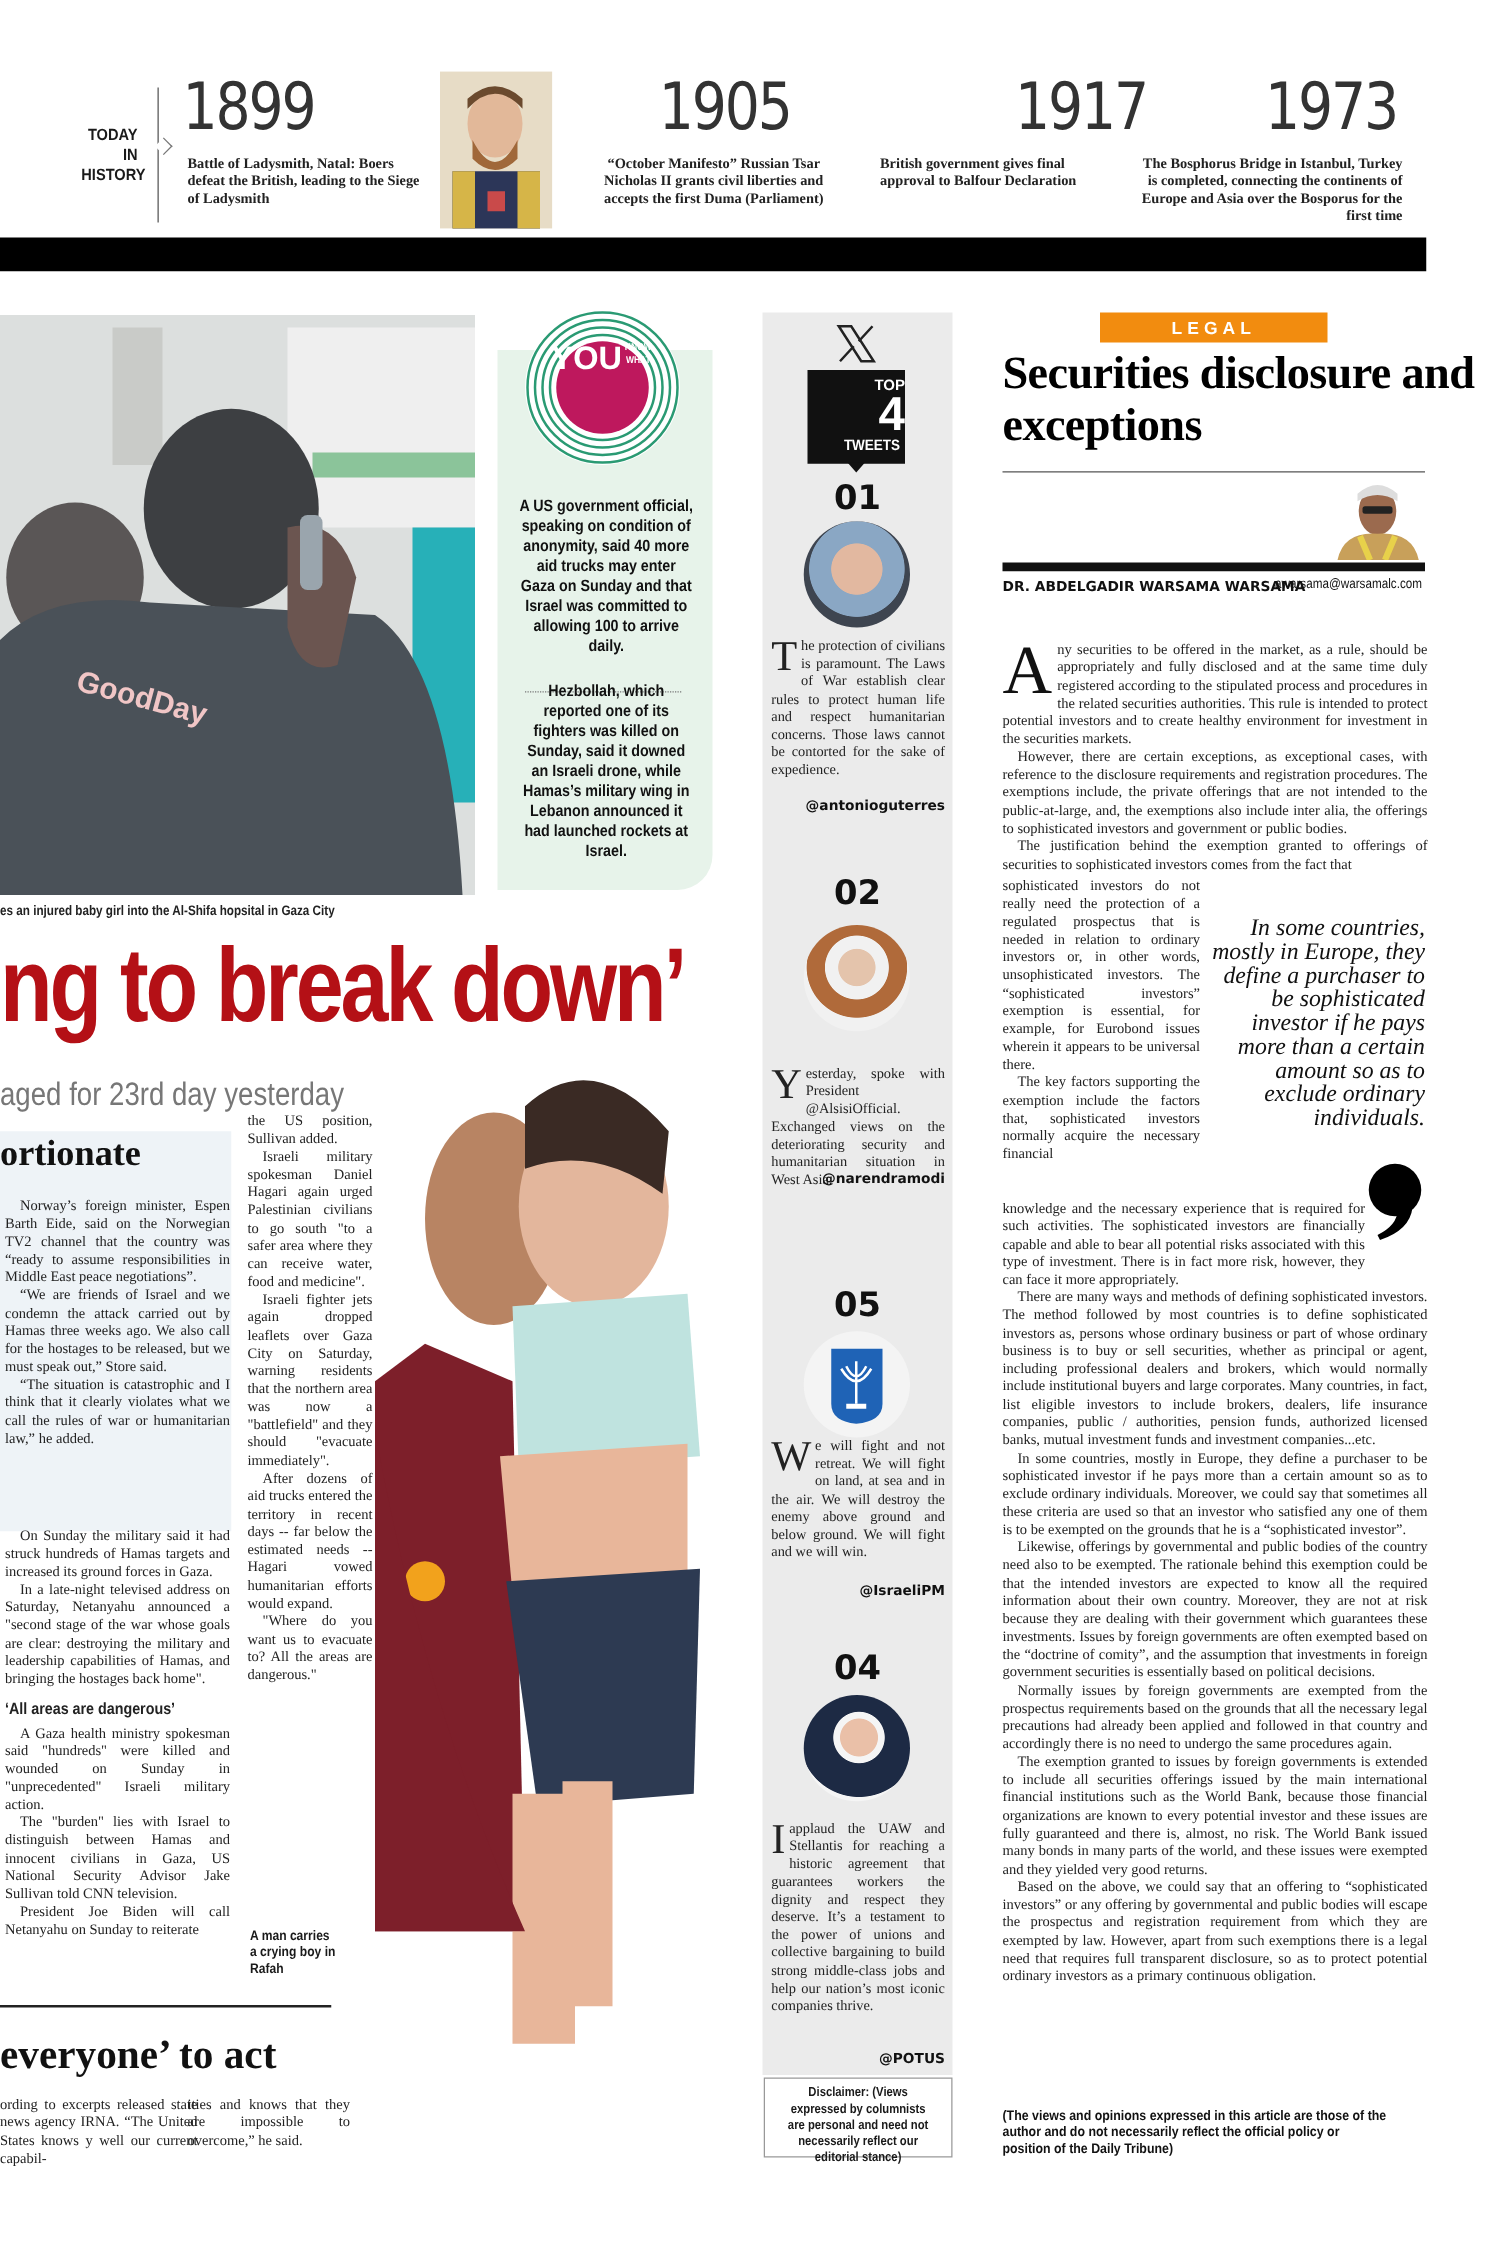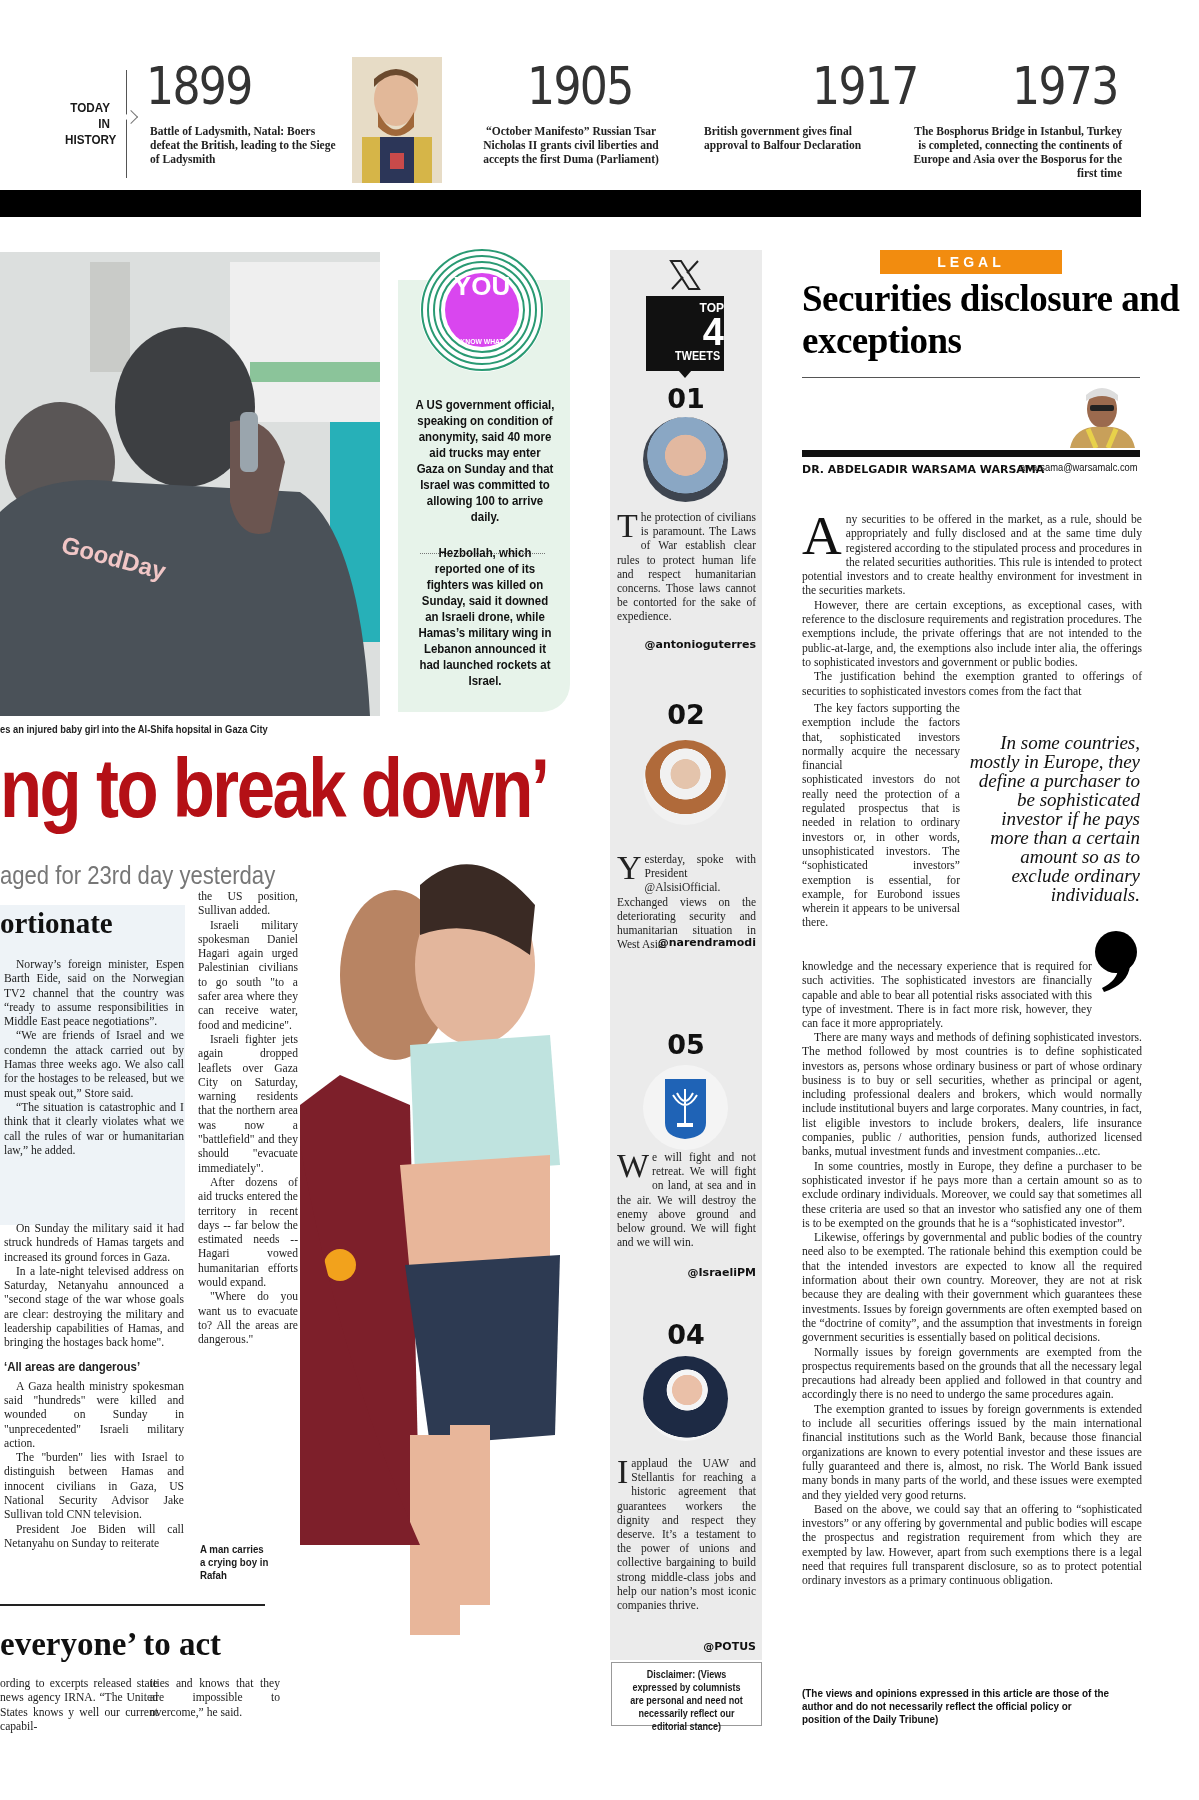--- a/index.html
+++ b/index.html
@@ -18,21 +18,21 @@
 
   
   .photo1{left:0;top:252px;width:380px;height:464px;overflow:hidden;
     background:linear-gradient(180deg,#e9ebea 0%,#d8dbdb 20%,#bfc2c1 40%,#7d8285 55%,#4c5257 70%,#3b4146 100%)}
   .caption1{left:0;top:722px;font:bold 11px/14px "Liberation Sans",sans-serif;transform:scaleX(0.85);transform-origin:left;color:#222;white-space:nowrap}
 
   
   .ykw-box{left:398px;top:280px;width:172px;height:432px;background:#e7f3ea;border-radius:0 0 28px 0;border-top-left-radius:0}
   .ykw-badge{left:420px;top:248px;width:124px;height:124px;border-radius:50%;background:#fff;display:flex;align-items:center;justify-content:center}
   .ykw-ring{position:absolute;border-radius:50%;border:2px solid #2a9a73}
-  .ykw-core{position:relative;width:74px;height:74px;border-radius:50%;background:#d946ef;color:#fff;text-align:center;display:flex;flex-direction:column;justify-content:space-between}
+  .ykw-core{position:relative;width:74px;height:74px;border-radius:50%;background:#be185d;color:#fff;text-align:center;display:flex;flex-direction:row;justify-content:center}
   .ykw-core .you{font:bold 26px/26px "Liberation Sans",sans-serif}
   .ykw-core .kw{font:bold 8px/10px "Liberation Sans",sans-serif;transform:scaleX(0.85)}
   .ykw-text{left:405px;width:160px;text-align:center;font:bold 13px/16px "Liberation Sans",sans-serif;transform:scaleX(0.88);transform-origin:center;color:#111}
   .ykw-div{left:420px;top:553px;width:125px;border-top:1px dotted #777}
 
   
   .headline-red{left:0;top:740px;font:bold 84px/96px "Liberation Sans",sans-serif;color:#b41016;letter-spacing:-3px;transform:scaleX(0.82);transform-origin:left;white-space:nowrap}
   .subhead{left:0;top:860px;font:26px/30px "Liberation Sans",sans-serif;color:#777;transform:scaleX(0.85);transform-origin:left;white-space:nowrap}
   .box-bg{left:0;top:905px;width:185px;height:320px;background:#eef3f7}
   .box-head{left:0;top:906px;font:bold 29px/34px "Liberation Serif",serif;color:#111}
@@ -252,22 +252,22 @@
 <div class="abs lv-bar"></div>
 <div class="abs author-name">DR. ABDELGADIR WARSAMA WARSAMA</div>
 <div class="abs author-email">awarsama@warsamalc.com</div>
 
 <div class="abs art" style="top:513px">
   <p style="text-indent:0"><span class="dropA">A</span><span>ny securities to be offered in the market, as a rule, should be appropriately and fully disclosed and at the same time duly registered according to the stipulated process and procedures in the related securities authorities. This rule is intended to protect potential investors and to create healthy environment for investment in the securities markets.</span></p>
   <p>However, there are certain exceptions, as exceptional cases, with reference to the disclosure requirements and registration procedures. The exemptions include, the private offerings that are not intended to the public-at-large, and, the exemptions also include inter alia, the offerings to sophisticated investors and government or public bodies.</p>
   <p>The justification behind the exemption granted to offerings of securities to sophisticated investors comes from the fact that</p>
 </div>
 <div class="abs art" style="top:702px;width:158px">
+  <p style="text-indent:0">sophisticated investors do not really need the protection of a regulated prospectus that is needed in relation to ordinary investors or, in other words, unsophisticated investors. The “sophisticated investors” exemption is essential, for example, for Eurobond issues wherein it appears to be universal there.</p>
   <p>The key factors supporting the exemption include the factors that, sophisticated investors normally acquire the necessary financial</p>
-  <p style="text-indent:0">sophisticated investors do not really need the protection of a regulated prospectus that is needed in relation to ordinary investors or, in other words, unsophisticated investors. The “sophisticated investors” exemption is essential, for example, for Eurobond issues wherein it appears to be universal there.</p>
 </div>
 <div class="abs pull">In some countries, mostly in Europe, they define a purchaser to be sophisticated investor if he pays more than a certain amount so as to exclude ordinary individuals.</div>
 <svg class="abs quote-mark" viewBox="0 0 50 64">
   <circle cx="26" cy="22" r="21" fill="#000"></circle>
   <path d="M40 36 Q38 54 14 62 L12 58 Q28 50 28 38Z" fill="#000"></path>
 </svg>
 <div class="abs art" style="top:960px;width:290px">
   <p style="text-indent:0">knowledge and the necessary experience that is required for such activities. The sophisticated investors are financially capable and able to bear all potential risks associated with this type of investment. There is in fact more risk, however, they can face it more appropriately.</p>
 </div>
 <div class="abs art" style="top:1031px">

